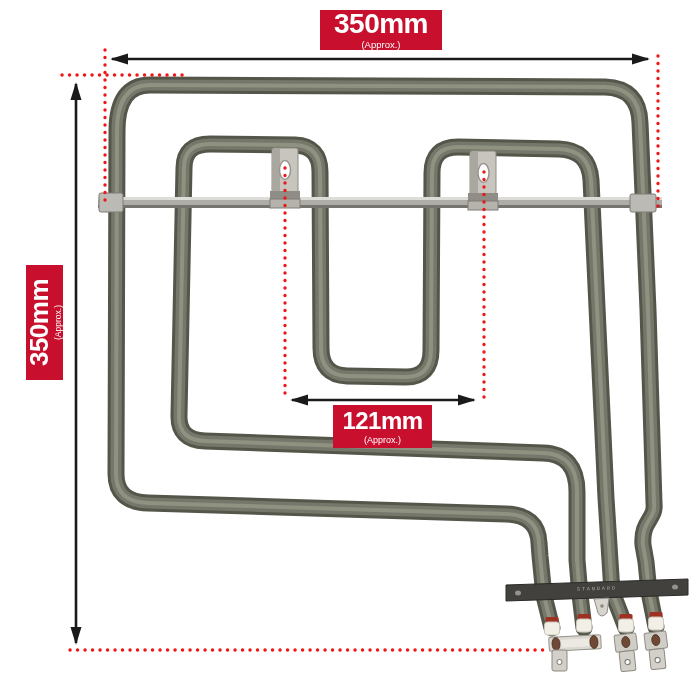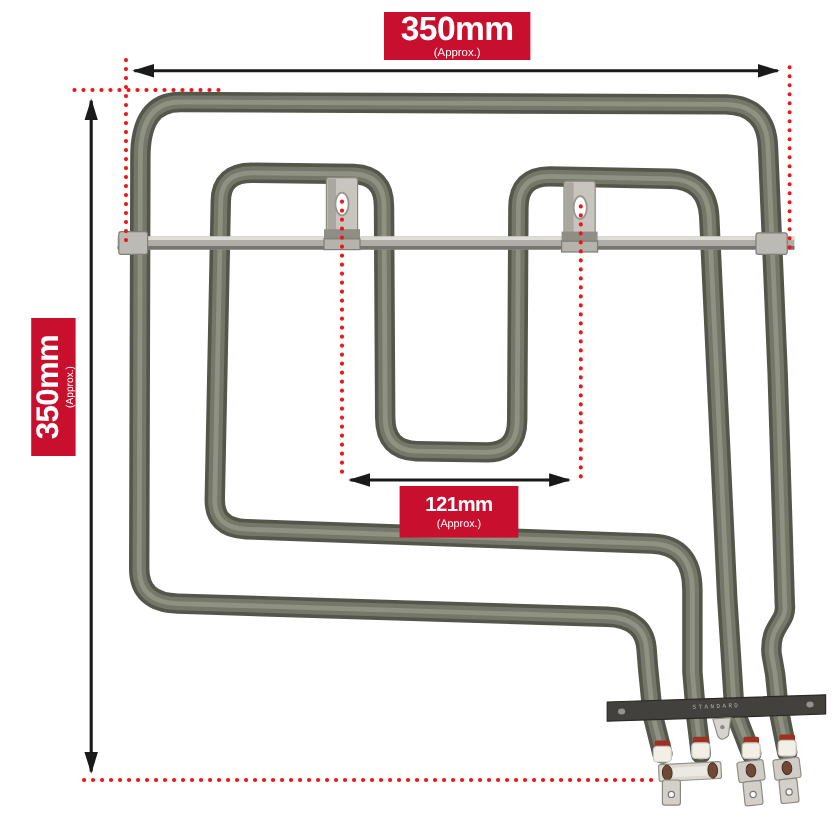--- a/index.html
+++ b/index.html
@@ -19,21 +19,21 @@
   .badge-top .val{font-size:28px;}
   .badge-top .approx{font-size:9.5px;margin-top:2px;}
   .badge-left-wrap{position:absolute;left:26px;top:265px;width:37px;height:115px;}
   .badge-left{
     position:absolute;left:0;top:0;width:115px;height:37px;
     transform-origin:0 0;transform:rotate(-90deg) translate(-115px,0);
   }
   .badge-left .val{font-size:26px;}
   .badge-left .approx{font-size:8.5px;margin-top:2px;}
   .badge-mid{left:333px;top:405px;width:99px;height:43px;}
-  .badge-mid .val{font-size:17px;}
+  .badge-mid .val{font-size:24px;}
   .badge-mid .approx{font-size:9px;margin-top:3px;}
 </style>
 </head>
 <body>
 
 <div class="stage">
 
 <svg width="700" height="700" viewBox="0 0 700 700">
   <defs>
     <marker id="ah" viewBox="0 0 10 7" refX="9" refY="3.5" markerWidth="7" markerHeight="5" orient="auto-start-reverse">

